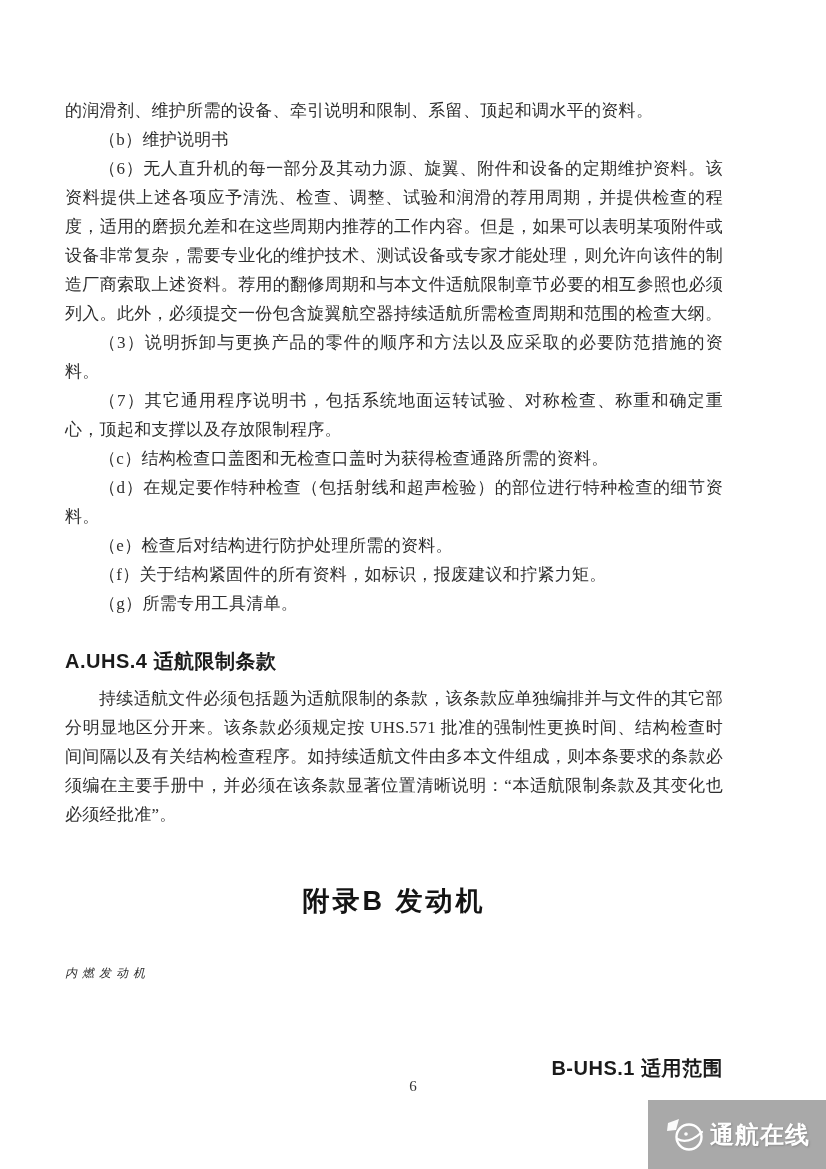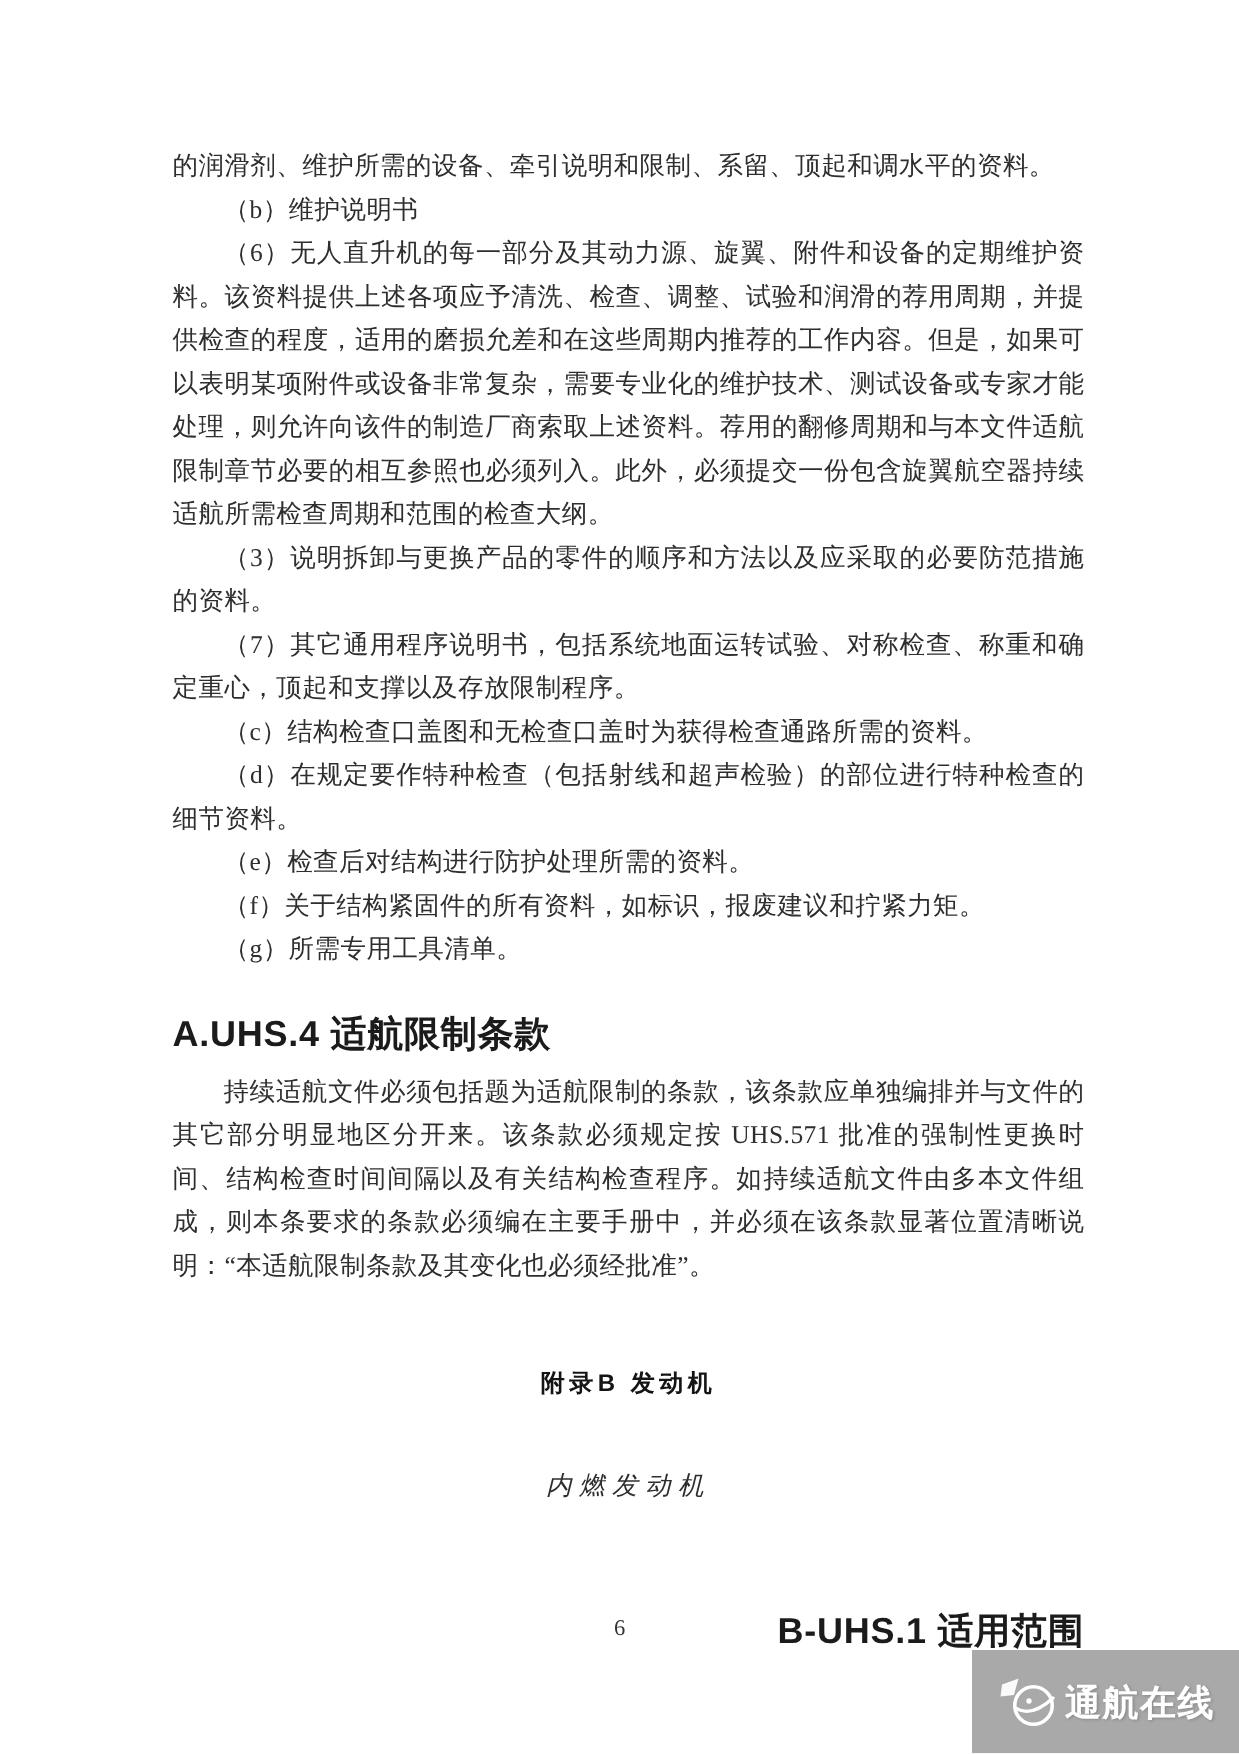--- a/index.html
+++ b/index.html
@@ -2,55 +2,55 @@
 <html><head>
 <meta charset="utf-8">
 <style>
   html, body { margin: 0; padding: 0; background: #ffffff; }
   .page {
     position: relative;
     width: 826px;
     height: 1169px;
     background: #ffffff;
     box-sizing: border-box;
-    padding: 96px 103px 0 115px;
+    padding: 96px 103px 0 65px;
     font-family: "Liberation Serif", "DejaVu Serif", serif;
     color: #2e2e2e;
     overflow: hidden;
   }
   .para {
     margin: 0;
     font-size: 17px;
     line-height: 29px;
     text-align: justify;
     letter-spacing: 0.3px;
   }
   .para.indent { text-indent: 2em; }
   .h-sans {
     font-family: "Liberation Sans", "DejaVu Sans", sans-serif;
     font-weight: bold;
-    font-size: 24px;
+    font-size: 20px;
     color: #1b1b1b;
     line-height: 24px;
     margin: 31px 0 11px 0;
     letter-spacing: 0.5px;
   }
   .appendix-title {
     font-family: "Liberation Sans", "DejaVu Sans", sans-serif;
     font-weight: bold;
-    font-size: 16px;
+    font-size: 27px;
     color: #141414;
     text-align: center;
     margin: 54px 0 0 0;
     letter-spacing: 3px;
   }
   .appendix-subtitle {
-    font-size: 17px;
+    font-size: 12px;
     font-style: italic;
-    text-align: center;
+    text-align: left;
     margin: 46px 0 0 0;
     letter-spacing: 5px;
     color: #2e2e2e;
   }
   .section-b { margin-top: 74px; margin-bottom: 0; text-align: right; }
   .page-number {
     position: absolute;
     left: 0; right: 0;
     top: 1078px;
     text-align: center;

